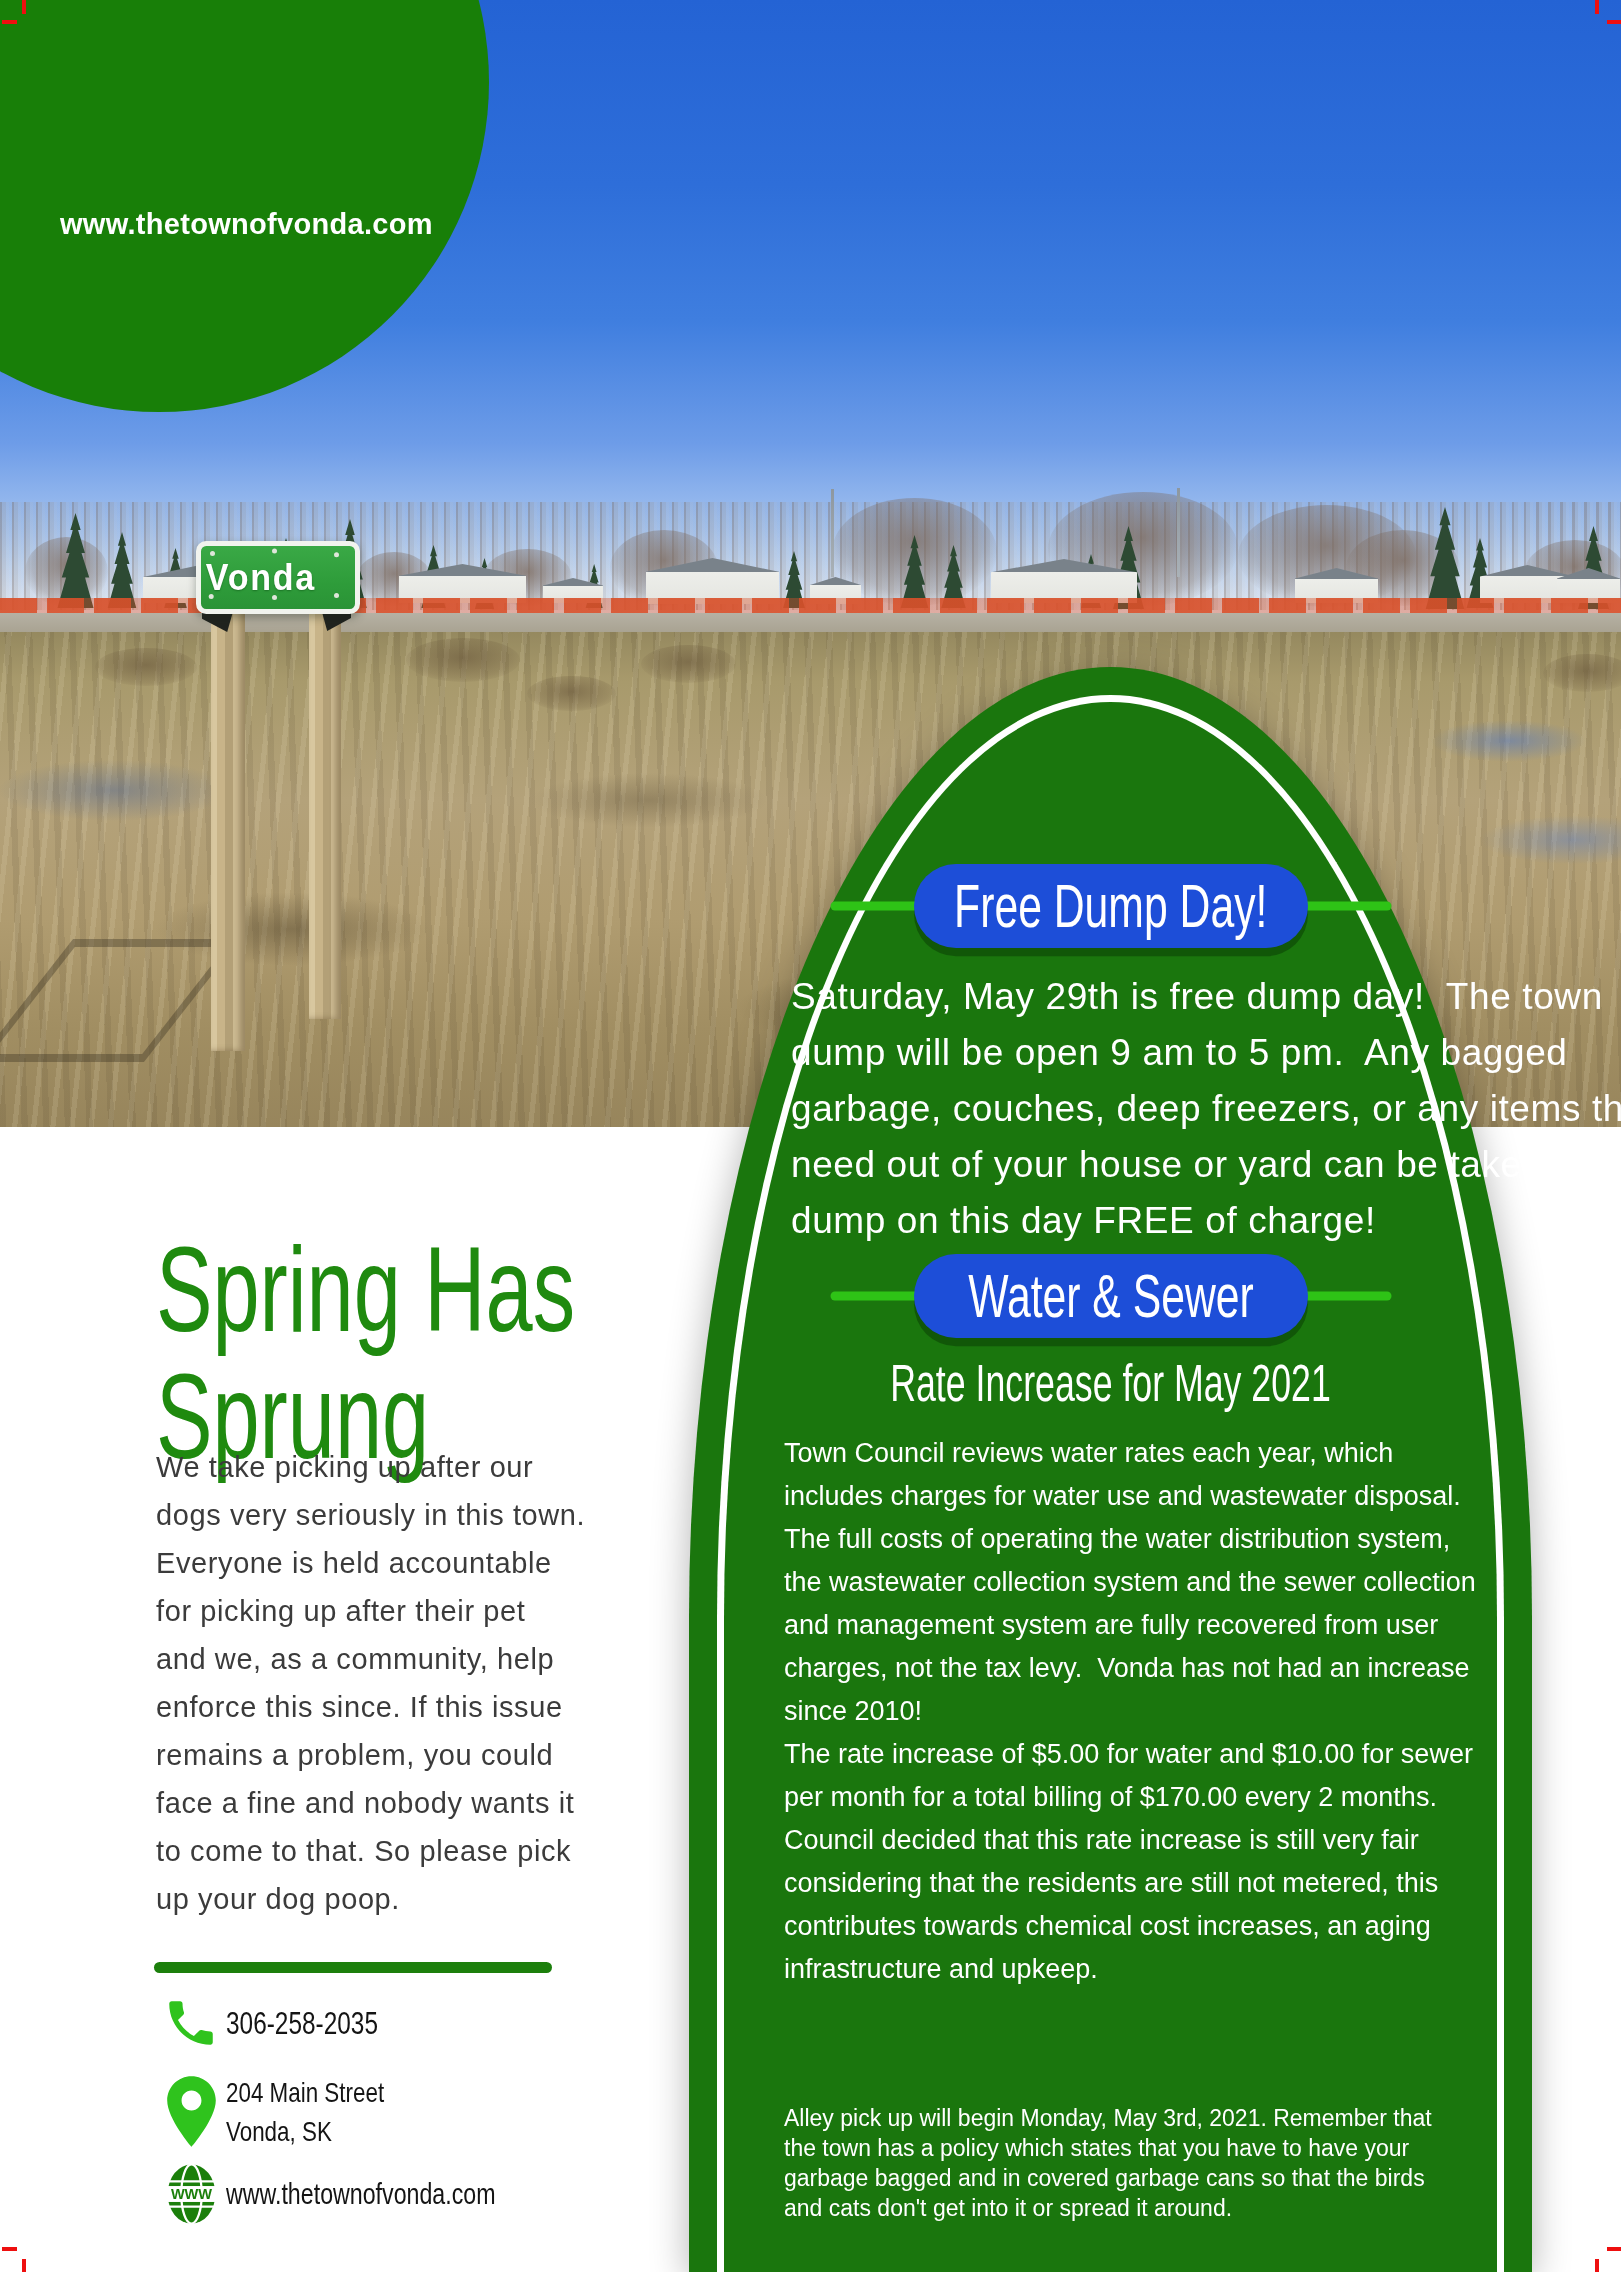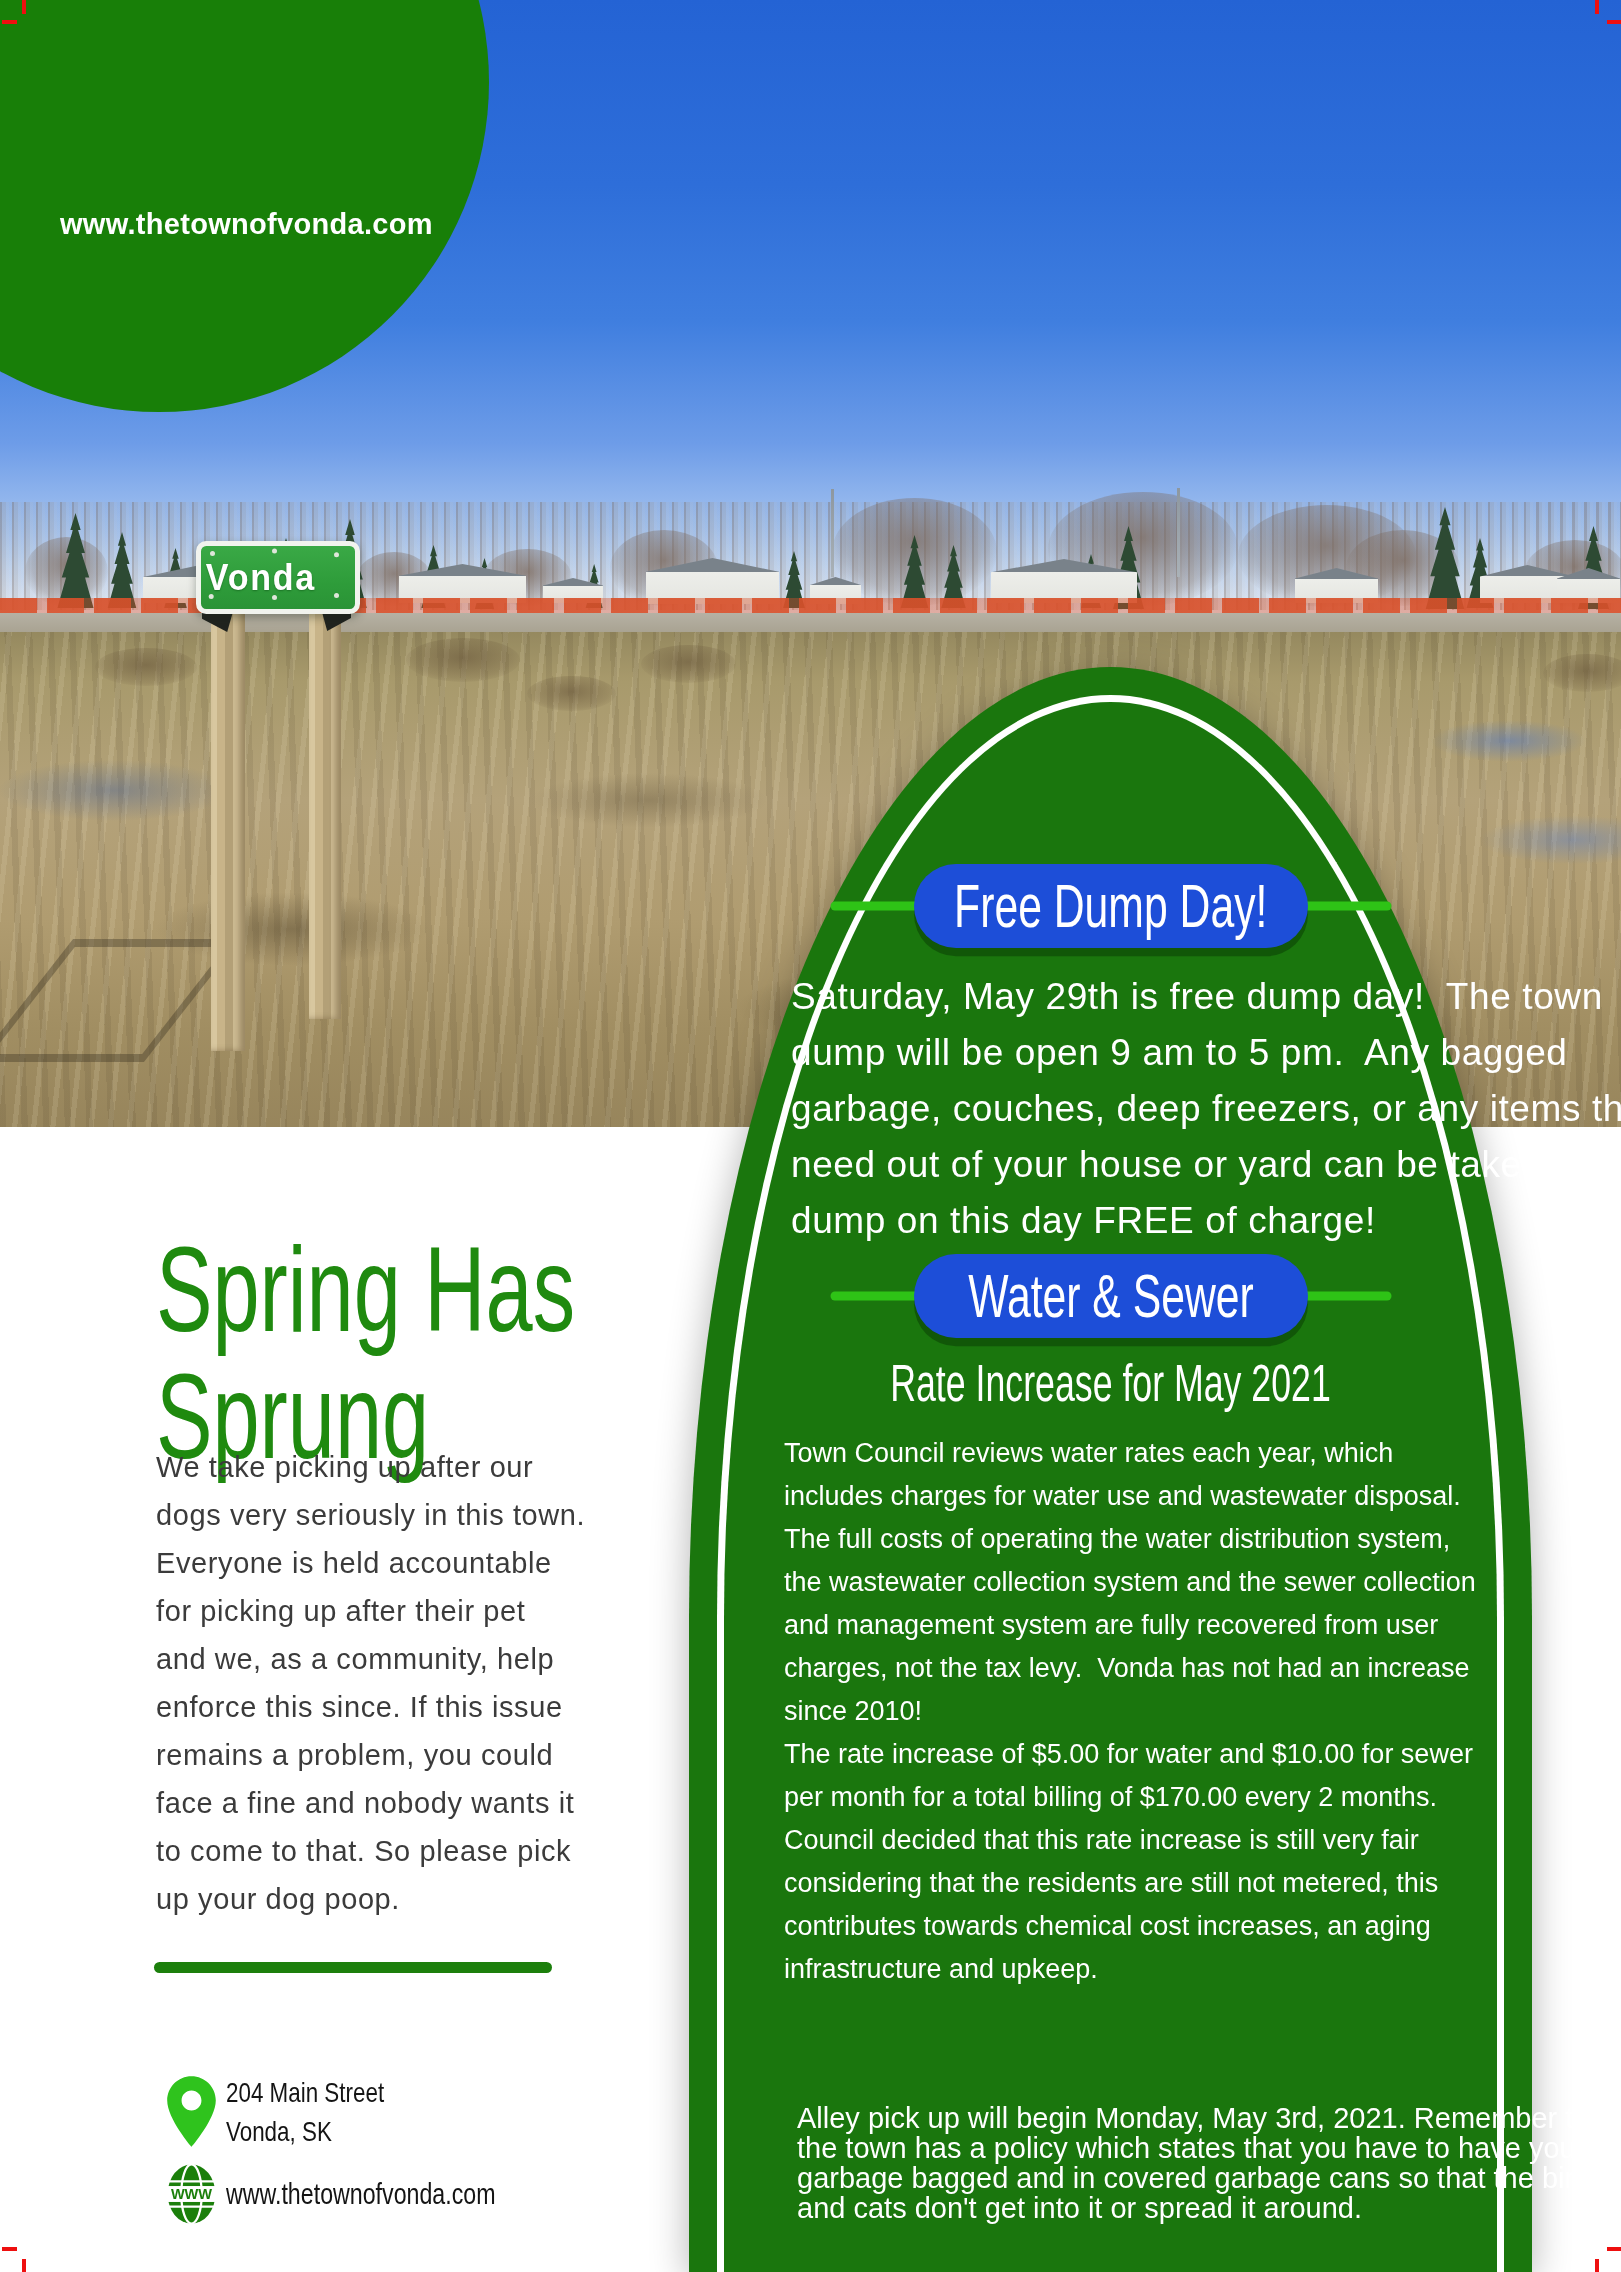--- a/index.html
+++ b/index.html
@@ -73,21 +73,21 @@
   .pill { position:relative; width:394px; height:84px; border-radius:42px; background:#1d4ed8;
     box-shadow:0 8.3px 0 rgba(7,52,3,.45);
     display:flex; align-items:center; justify-content:center; }
   .pill .cond { color:#ffffff; font-size:61px; }
   .cond { display:inline-block; transform:scaleX(.7); transform-origin:center; white-space:nowrap; }
   .dome-sub { position:absolute; left:0; right:0; text-align:center; color:#ffffff;
     font-size:51px; transform:scaleX(.7); transform-origin:center; white-space:nowrap; }
   .dome-p { position:absolute; color:#ffffff; white-space:pre; }
   .p1 { left:102px; top:302px; font-size:37px; line-height:56px; letter-spacing:0.6px; }
   .p2 { left:95px; top:765px; font-size:27px; line-height:43px; }
-  .p3 { left:108px; top:1436px; font-size:29px; line-height:30px; }
+  .p3 { left:95px; top:1436px; font-size:23px; line-height:30px; }
   
   .left-title { position:absolute; left:156px; top:1226px; margin:0; color:#1f8a0f;
     font-size:121px; font-weight:normal; line-height:1.05; white-space:pre-line;
     transform:scaleX(.7); transform-origin:left top; }
   .left-body { position:absolute; left:156px; top:1443px; width:483px; color:#3b3b3b;
     font-size:29px; line-height:48px; letter-spacing:0.6px; white-space:pre; }
   .divider { position:absolute; left:154px; top:1962px; width:398px; height:11.4px;
     border-radius:5.7px; background:#1c7f0c; }
   .contact-row { position:absolute; display:flex; align-items:center; }
   .contact-icon { width:70px; flex:0 0 70px; display:flex; justify-content:center; }
@@ -215,20 +215,28 @@
 Everyone is held accountable
 for picking up after their pet
 and we, as a community, help
 enforce this since. If this issue
 remains a problem, you could
 face a fine and nobody wants it
 to come to that. So please pick
 up your dog poop.</div>
   <div class="divider"></div>
 
+  <div class="contact-row" style="left:156px; top:1991px; height:63px;">
+    <span class="contact-icon">
+      <svg width="58" height="58" viewBox="0 0 24 24">
+          <path fill="#2fc31d" d="M6.62 10.79c1.44 2.83 3.76 5.14 6.59 6.59l2.2-2.2c.27-.27.67-.36 1.02-.24 1.12.37 2.33.57 3.57.57.55 0 1 .45 1 1V20c0 .55-.45 1-1 1-9.39 0-17-7.61-17-17 0-.55.45-1 1-1h3.5c.55 0 1 .45 1 1 0 1.25.2 2.45.57 3.57.11.35.03.74-.25 1.02l-2.2 2.2z"></path>
+        </svg>
+    </span>
+    <span class="contact-text">306-258-2035</span>
+  </div>
 
   <div class="contact-row" style="left:156px; top:2067px; height:89px;">
     <span class="contact-icon">
       <svg width="53" height="71" viewBox="0 0 24 32">
           <path fill="#2fc31d" d="M12 0C5.9 0 1 4.9 1 11c0 8.2 11 21 11 21s11-12.8 11-21C23 4.9 18.1 0 12 0zm0 15.5c-2.5 0-4.5-2-4.5-4.5S9.5 6.5 12 6.5s4.5 2 4.5 4.5-2 4.5-4.5 4.5z"></path>
         </svg>
     </span>
     <span class="contact-text" style="font-size:28px; line-height:39px;">204 Main Street
 Vonda, SK</span>
   </div>

